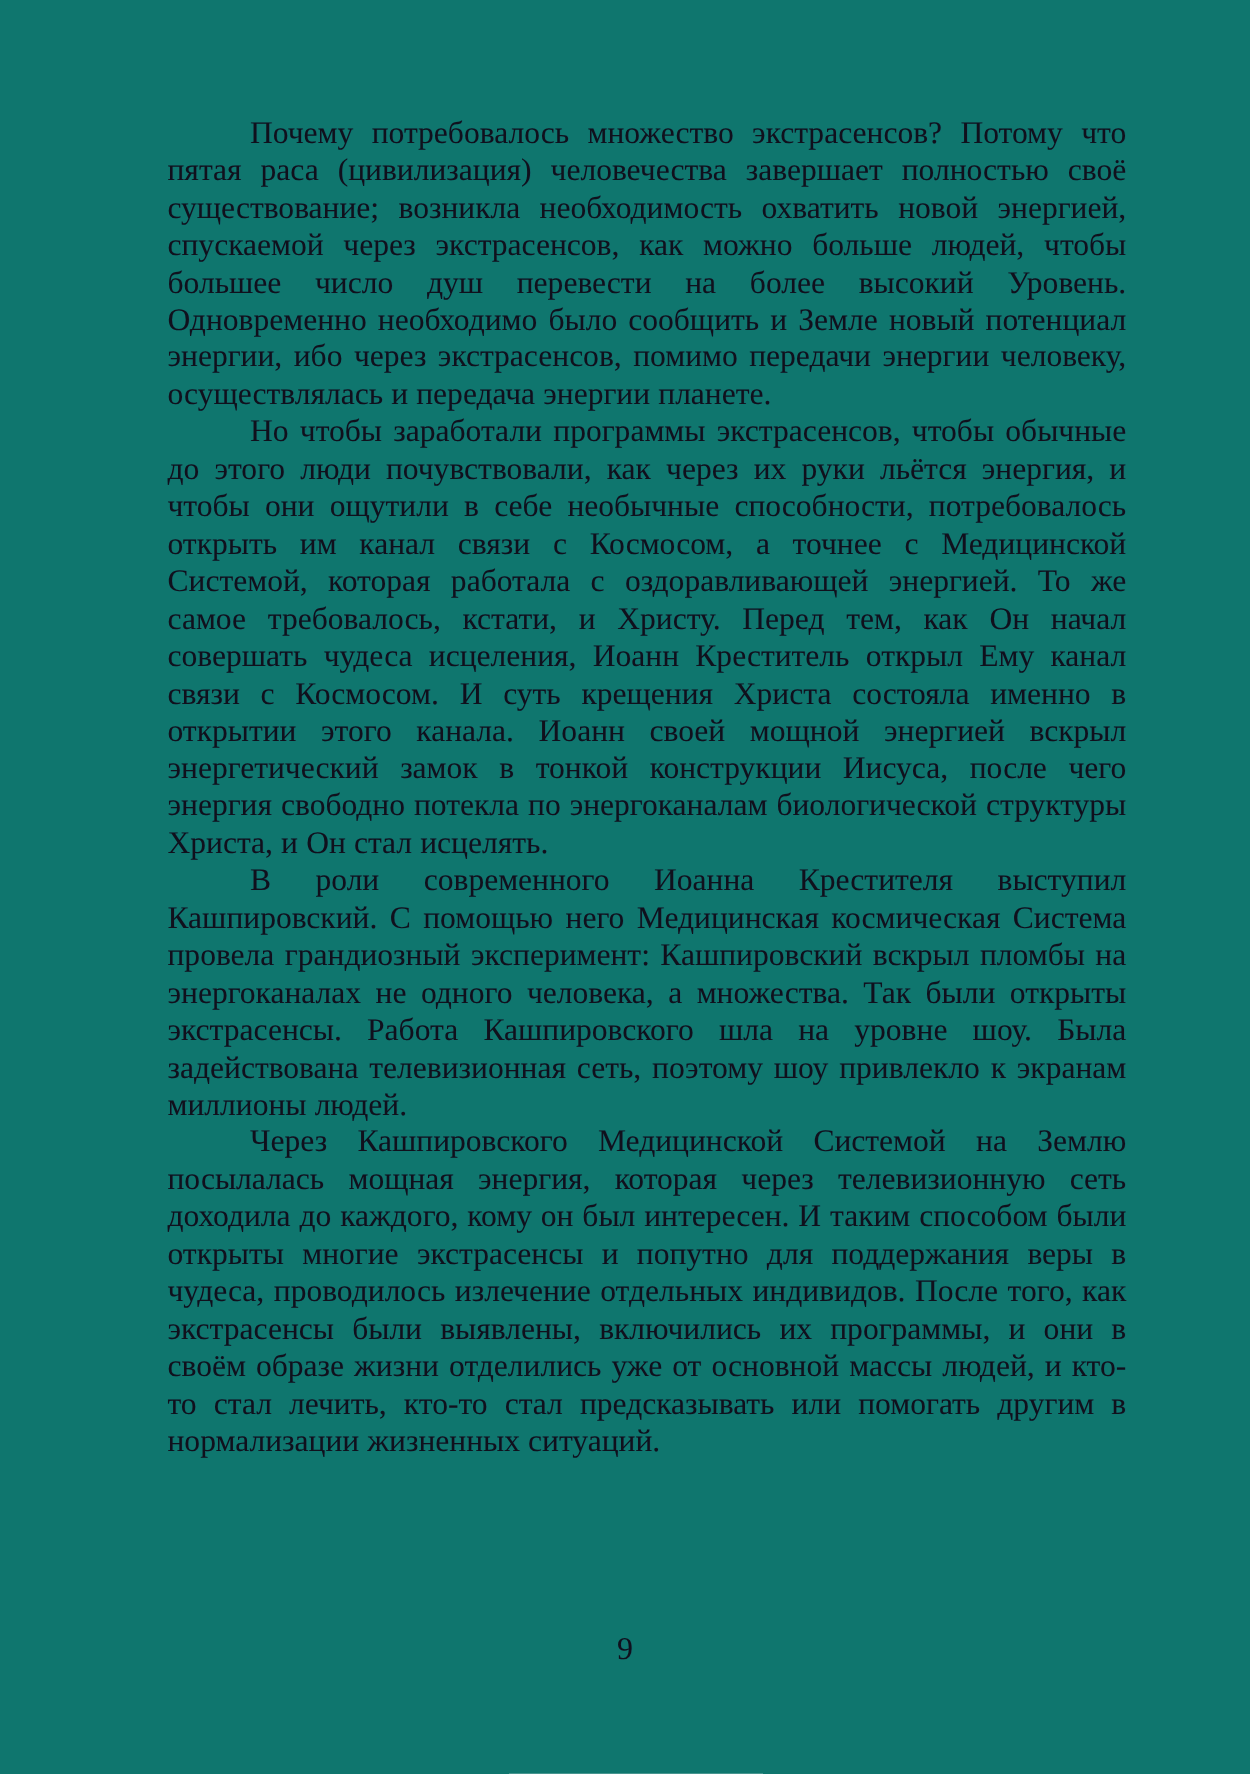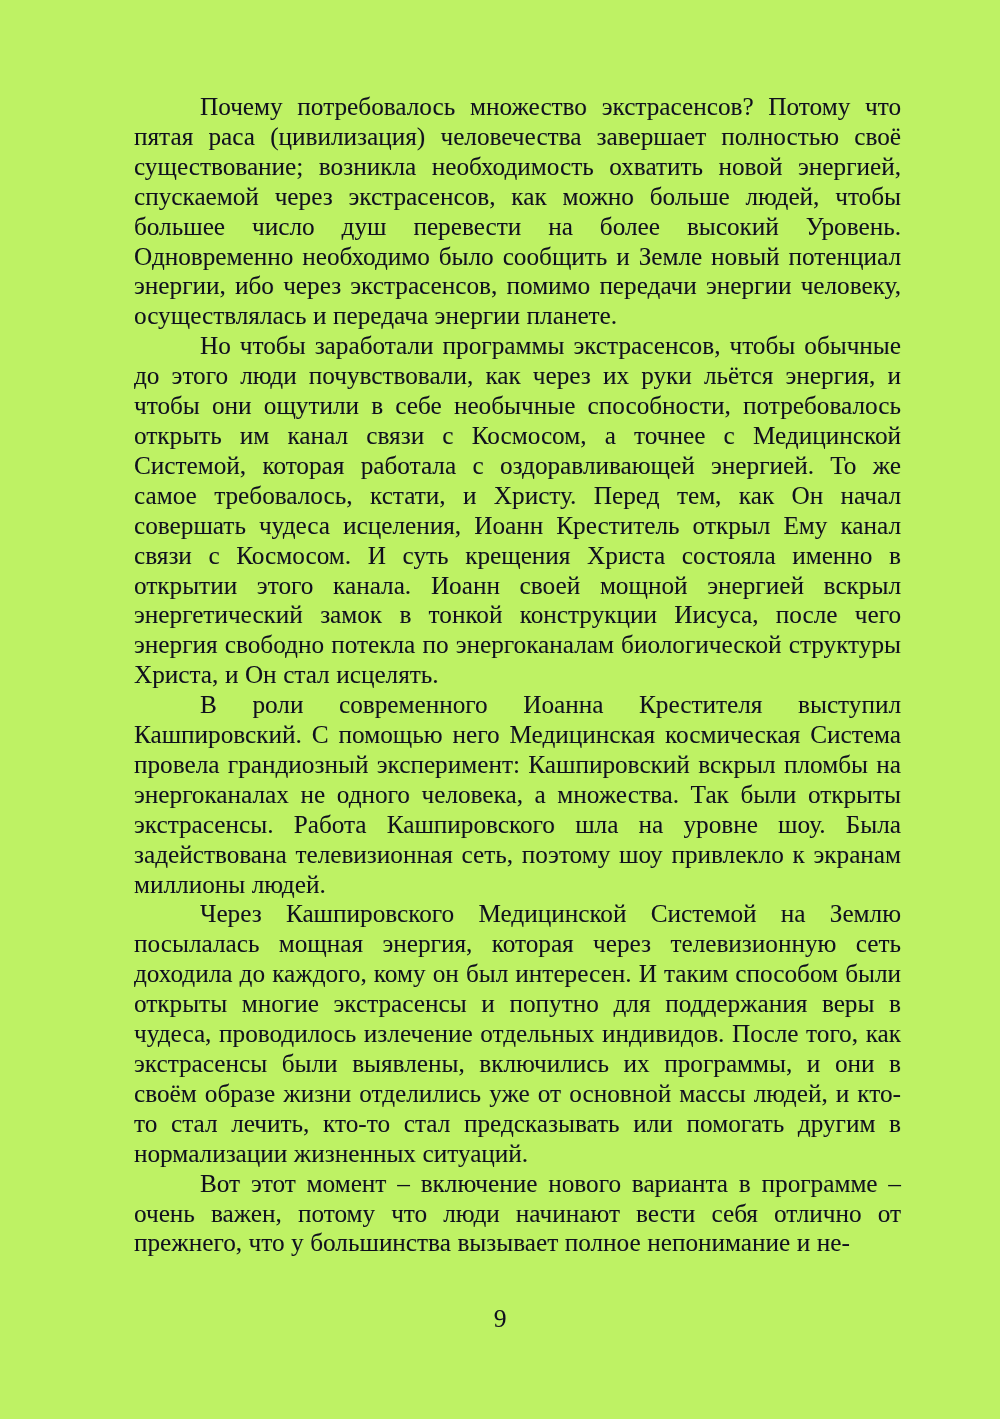--- a/index.html
+++ b/index.html
@@ -13,21 +13,21 @@
     position: relative;
     overflow: hidden;
     font-family: "Liberation Serif", "DejaVu Serif", serif;
     color: #0d0d14;
   }
 
   
   .page {
     position: absolute;
     inset: 0;
-    background: #bef264;
+    background: #0f766e;
     text-decoration: underline;
   }
 
   
   .text-column {
     position: absolute;
     left: 134px;
     top: 92px;
     width: 767px;
   }
@@ -63,18 +63,17 @@
 </head>
 <body>
 
 <div class="page">
 
   <div class="text-column">
     <p class="para">Почему потребовалось множество экстрасенсов? Потому что пятая раса (цивилизация) человечества завершает полностью своё существование; возникла необходимость охватить новой энергией, спускаемой через экстрасенсов, как можно больше людей, чтобы большее число душ перевести на более высокий Уровень. Одновременно необходимо было сообщить и Земле новый потенциал энергии, ибо через экстрасенсов, помимо передачи энергии человеку, осуществлялась и передача энергии планете.</p>
     <p class="para">Но чтобы заработали программы экстрасенсов, чтобы обычные до этого люди почувствовали, как через их руки льётся энергия, и чтобы они ощутили в себе необычные способности, потребовалось открыть им канал связи с Космосом, а точнее с Медицинской Системой, которая работала с оздоравливающей энергией. То же самое требовалось, кстати, и Христу. Перед тем, как Он начал совершать чудеса исцеления, Иоанн Креститель открыл Ему канал связи с Космосом. И суть крещения Христа состояла именно в открытии этого канала. Иоанн своей мощной энергией вскрыл энергетический замок в тонкой конструкции Иисуса, после чего энергия свободно потекла по энергоканалам  биологической структуры Христа, и Он стал исцелять.</p>
     <p class="para">В роли современного Иоанна Крестителя выступил Кашпировский. С помощью него Медицинская космическая Система провела грандиозный эксперимент: Кашпировский вскрыл пломбы на энергоканалах не одного человека, а множества. Так были открыты экстрасенсы. Работа Кашпировского шла на уровне шоу. Была задействована телевизионная сеть, поэтому шоу привлекло к экранам миллионы людей.</p>
     <p class="para">Через Кашпировского Медицинской Системой на Землю посылалась мощная энергия, которая через телевизионную сеть доходила до каждого, кому он был интересен. И таким способом были открыты многие экстрасенсы и попутно для поддержания веры в чудеса, проводилось излечение отдельных индивидов. После того, как экстрасенсы были выявлены, включились их программы, и они в своём образе жизни отделились уже от основной массы людей, и кто-то стал лечить, кто-то стал предсказывать или помогать другим в нормализации жизненных ситуаций.</p>
-    <p class="para">Вот этот момент – включение нового варианта в программе – очень важен, потому что люди начинают вести себя отлично от прежнего, что у большинства вызывает полное непонимание и не-</p>
   </div>
 
   <div class="page-number">9</div>
 
 </div>
 
 </body></html>

